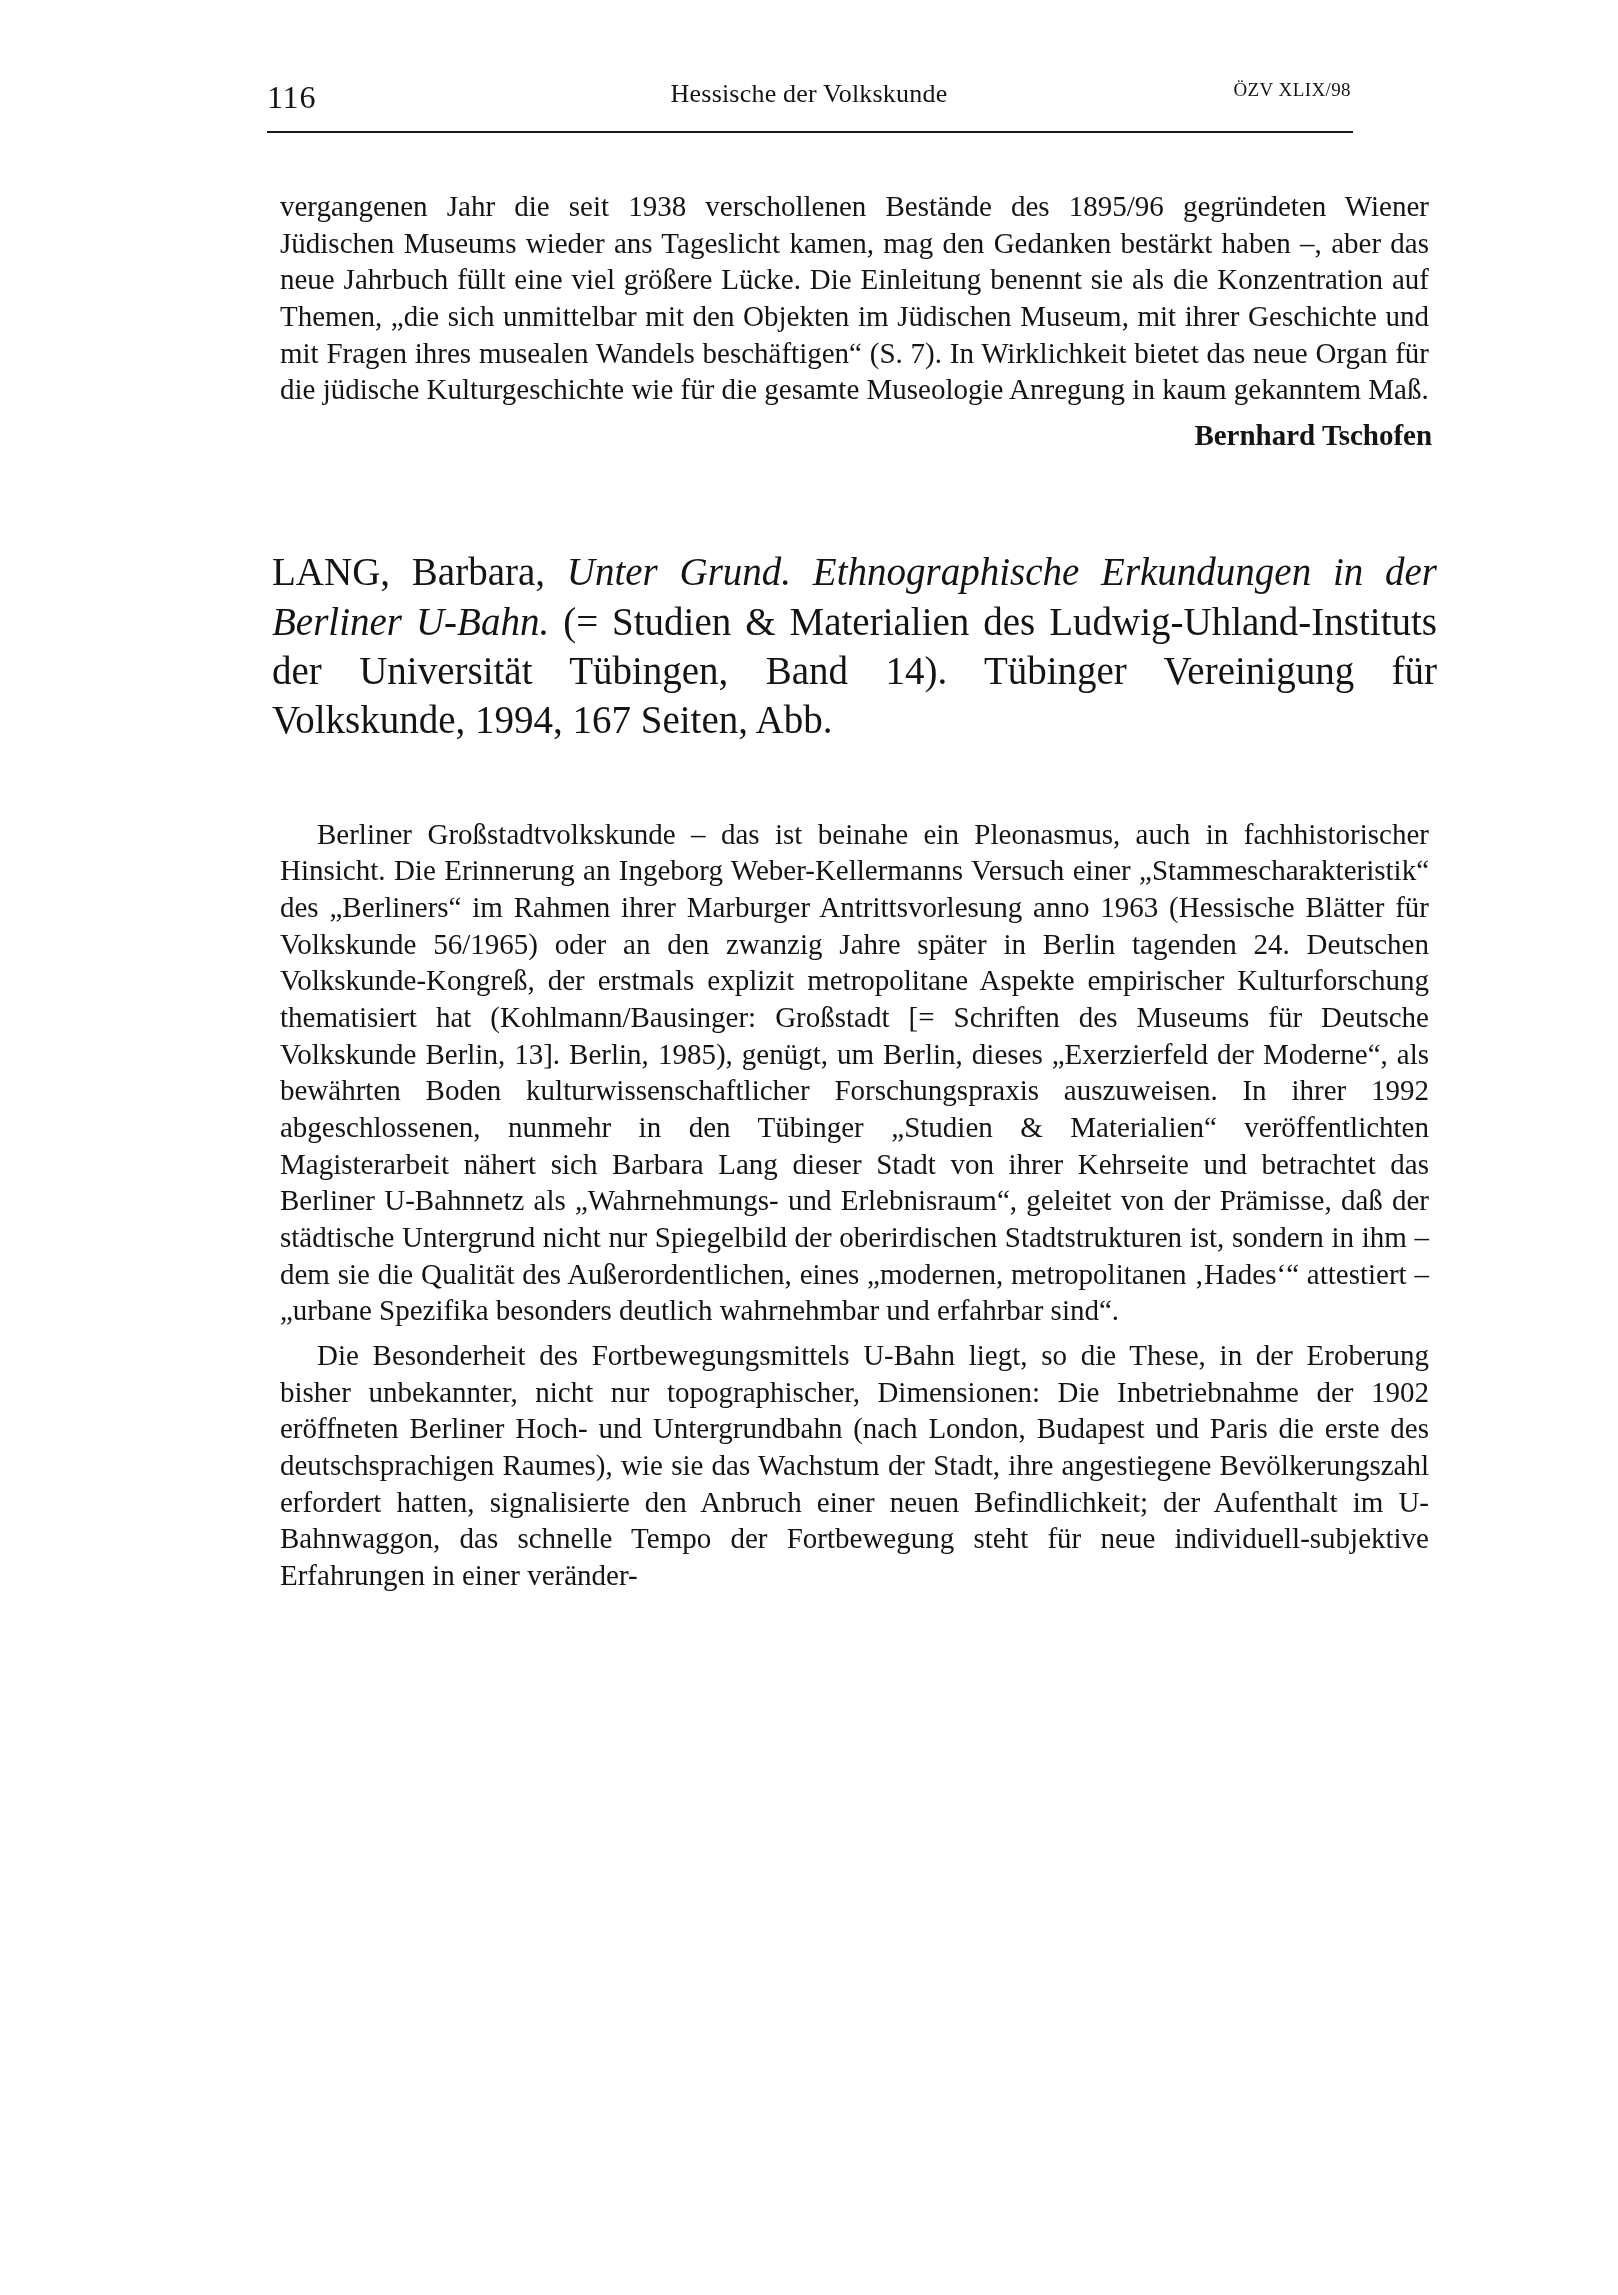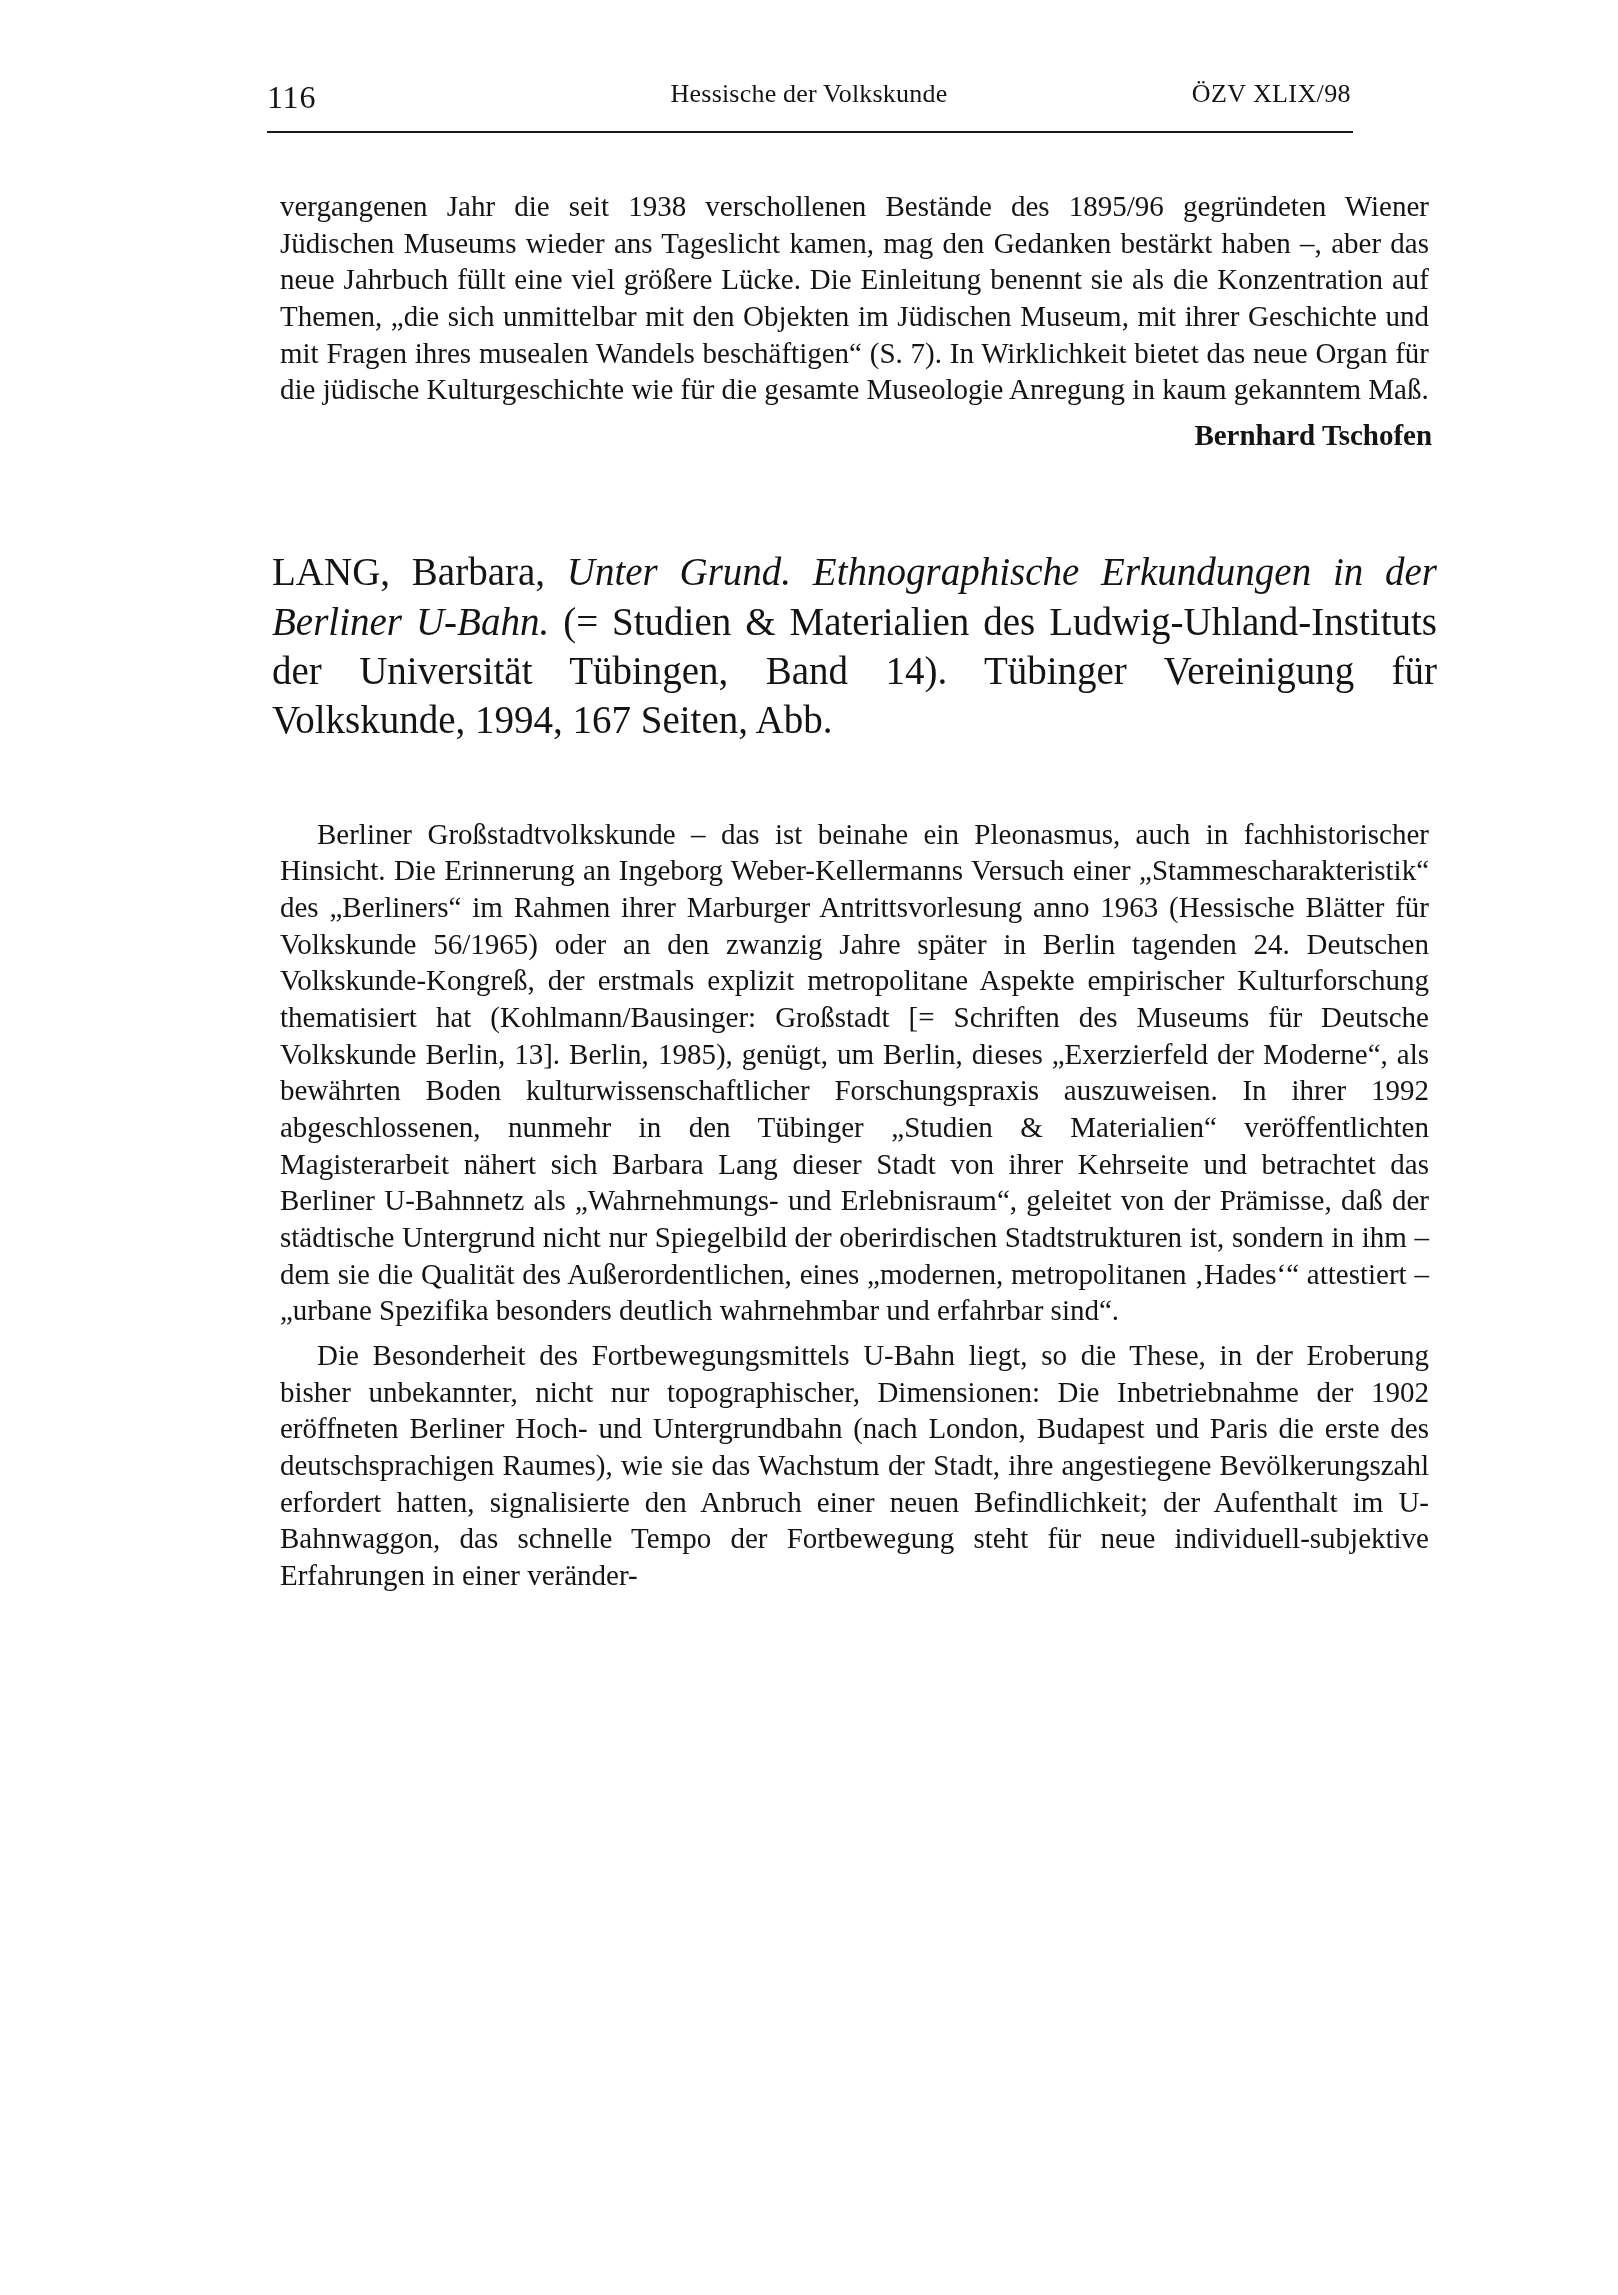--- a/index.html
+++ b/index.html
@@ -41,21 +41,21 @@
   }
   .running-head .center-title {
     position: absolute;
     left: 0;
     right: 0;
     text-align: center;
     font-size: 26px;
   }
   .running-head .journal-ref {
     flex: 0 0 auto;
-    font-size: 26px;
+    font-size: 19px;
     letter-spacing: 0.4px;
   }
   .head-rule {
     position: absolute;
     left: 267px;
     right: 265px;
     top: 131px;
     height: 1.6px;
     background: #1a1a1a;
   }

